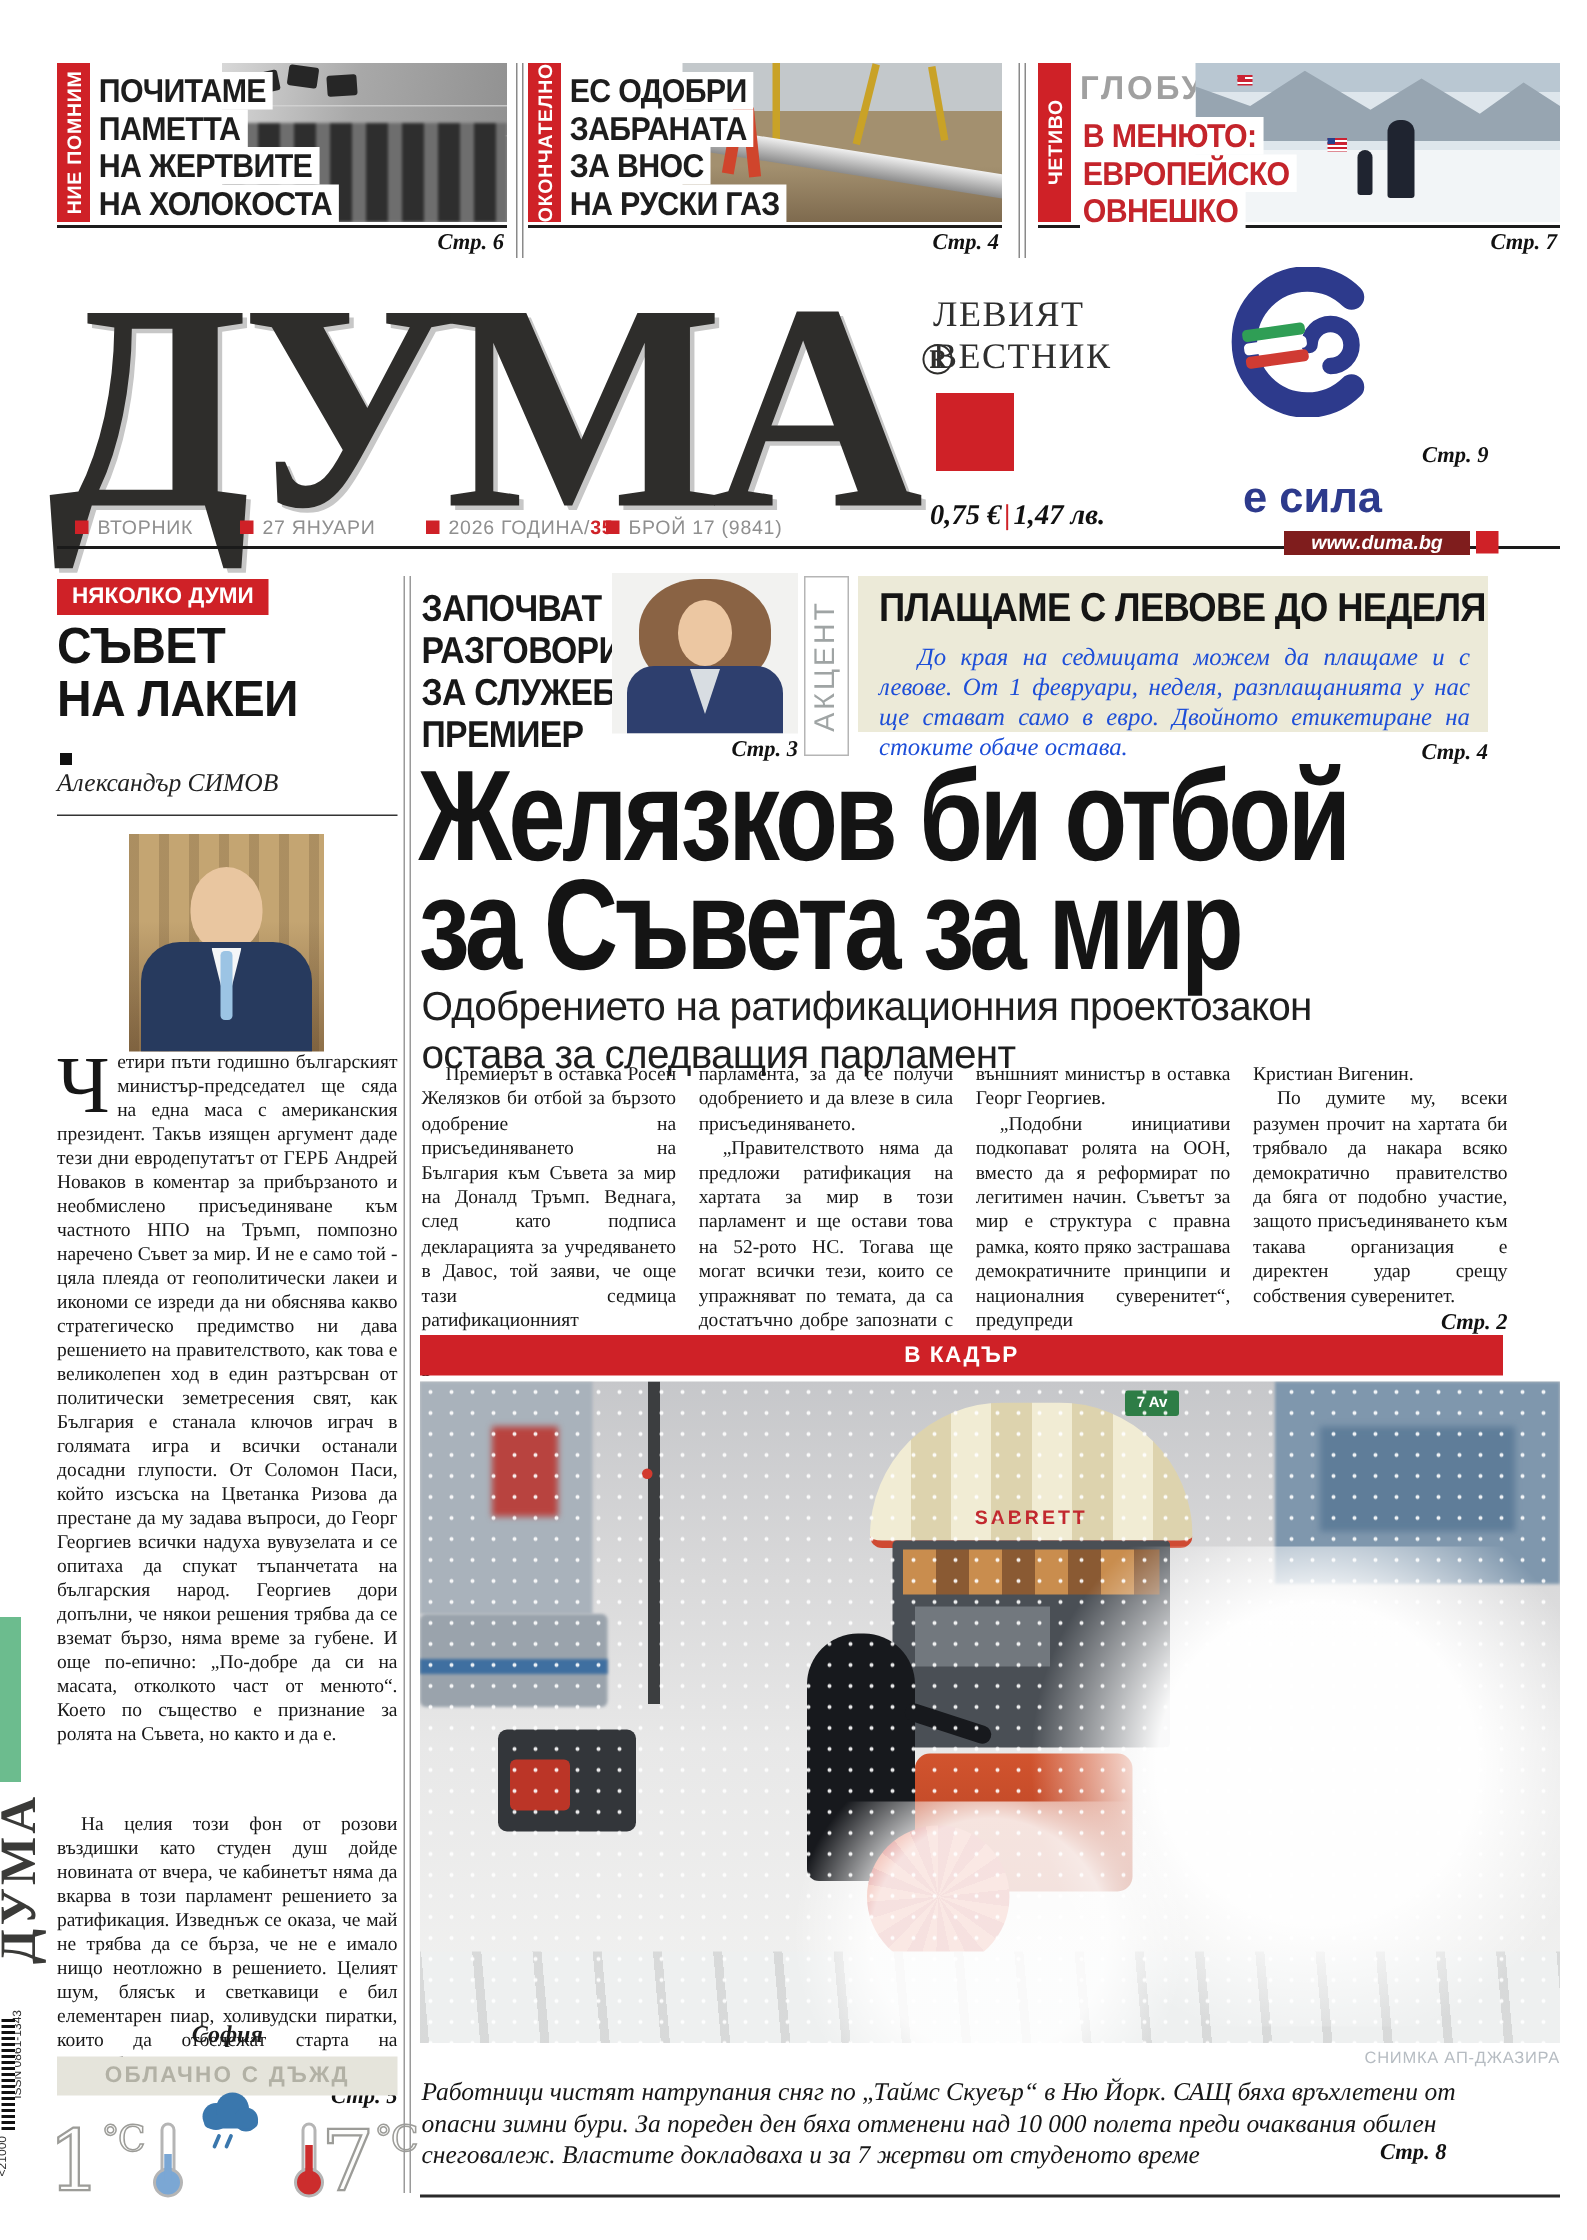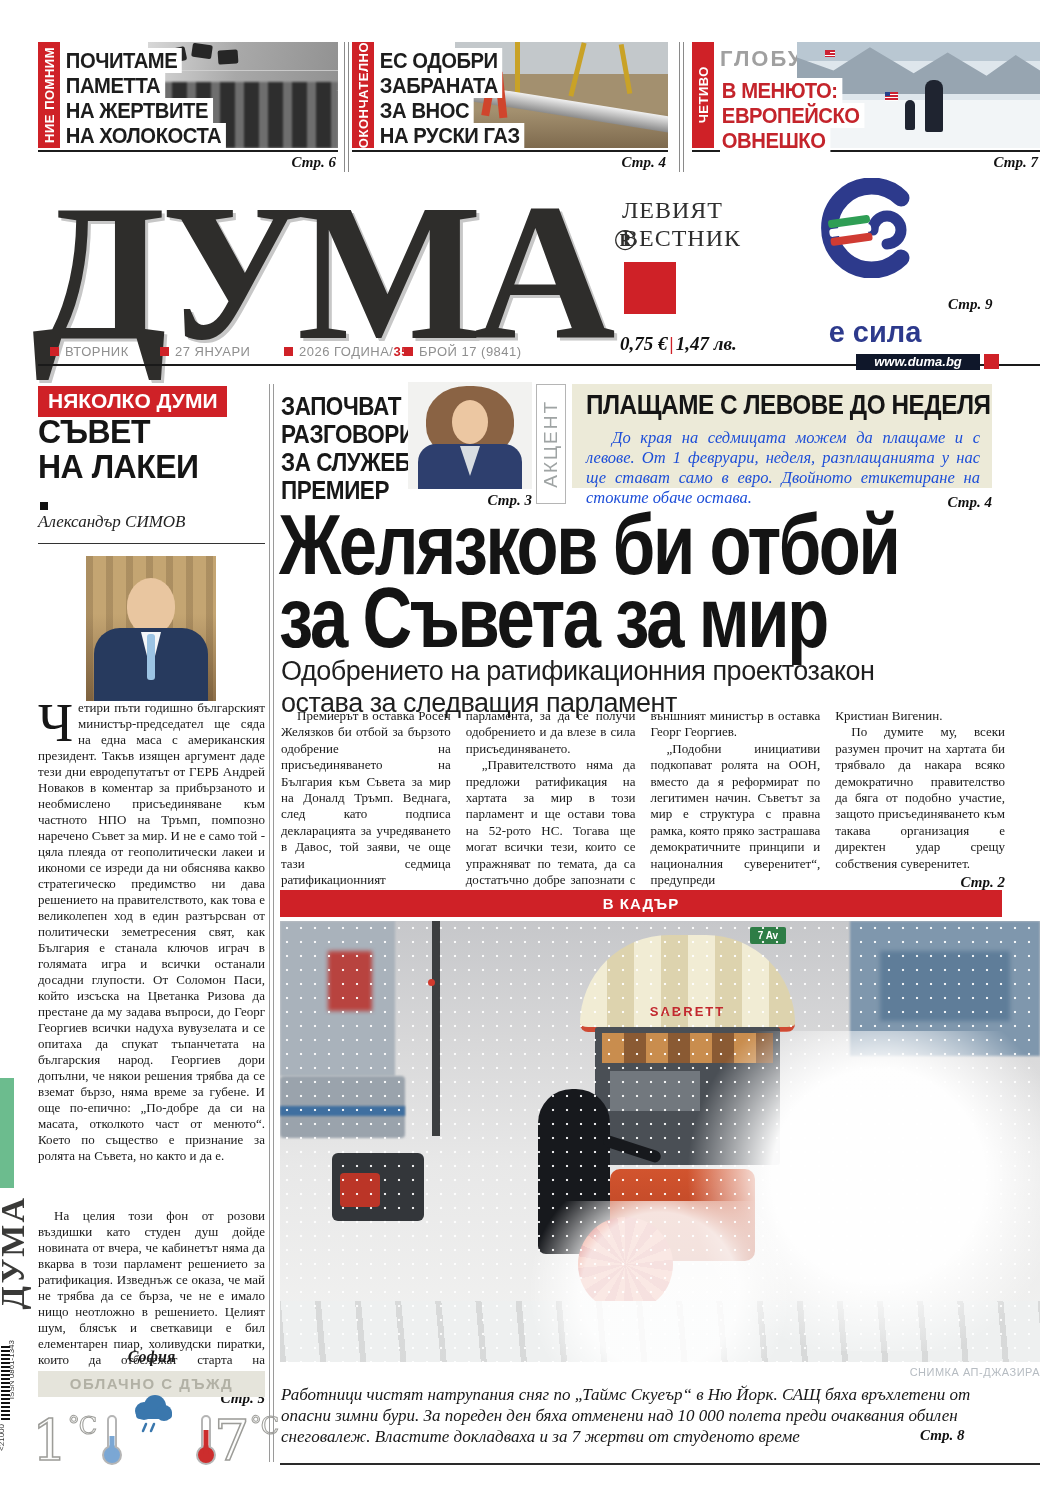--- a/index.html
+++ b/index.html
@@ -60,28 +60,28 @@
   .unity-l2{position:absolute;top:138px;left:0;width:280px;text-align:center;
         font-family:"Liberation Sans",sans-serif;font-weight:700;font-size:29px;color:#2d3a8c;}
   .unity-ref{position:absolute;left:948px;top:296px;}
   .price{position:absolute;left:620px;top:333px;font-weight:700;font-style:italic;font-size:19px;color:#111;}
   .price .sep{color:#cf2127;padding:0 2px;}
   .dl-item{position:absolute;top:344px;font-family:"Liberation Sans",sans-serif;font-size:13px;
         letter-spacing:.5px;color:#8f8f8f;margin-left:12px;}
   .dl-item i{display:inline-block;width:9px;height:9px;background:#cf2127;margin-right:6px;font-style:normal;}
   .dl-accent{color:#cf2127;font-weight:700;}
   .mastrule{position:absolute;left:38px;top:364px;width:1002px;height:2px;background:#1a1a1a;}
-  .webbox{position:absolute;left:856px;top:354px;width:124px;height:16px;background:#0f172a;color:#fff;
+  .webbox{position:absolute;left:856px;top:354px;width:124px;height:16px;background:#7f1d1d;color:#fff;
         font-family:"Liberation Sans",sans-serif;font-weight:700;font-style:italic;font-size:13px;line-height:16px;
         text-align:center;z-index:4;}
   .websq{position:absolute;left:984px;top:354px;width:15px;height:15px;background:#cf2127;z-index:4;}
 
   
   .kicker{position:absolute;left:38px;top:386px;background:#cf2127;color:#fff;
-        font-family:"Liberation Sans",sans-serif;font-weight:700;font-size:21px;padding:3px 10px 4px;}
+        font-family:"Liberation Sans",sans-serif;font-weight:700;font-size:15px;padding:3px 10px 4px;}
   .ed-title{position:absolute;left:38px;top:414px;font-family:"Liberation Sans",sans-serif;font-weight:700;
         font-size:34px;line-height:35px;letter-spacing:-.5px;color:#151515;transform:scaleX(.94);transform-origin:left;}
   .ed-bullet{position:absolute;left:40px;top:502px;width:8px;height:8px;background:#111;}
   .ed-author{position:absolute;left:38px;top:512px;font-style:italic;font-size:17px;color:#222;}
   .ed-rule{position:absolute;left:38px;top:543px;width:227px;height:1px;background:#333;}
   .ed-photo{position:absolute;left:86px;top:556px;width:130px;height:145px;overflow:hidden;
         background:linear-gradient(180deg,#c4a572 0 40%,#8d6f49 100%);}
   .ed-photo .wood{position:absolute;inset:0;background:repeating-linear-gradient(90deg,rgba(60,40,20,.18) 0 7px,transparent 7px 20px);}
   .ed-photo .head{position:absolute;left:41px;top:22px;width:48px;height:56px;border-radius:50% 50% 46% 46%;background:#e9c6a0;}
   .ed-photo .body{position:absolute;left:8px;top:72px;width:114px;height:73px;border-radius:26px 26px 0 0;background:#273a5e;}

